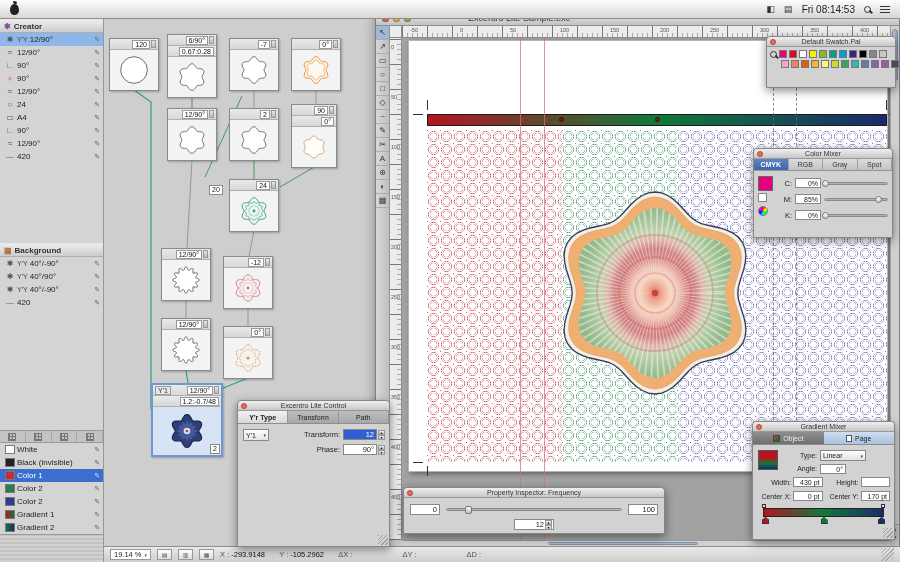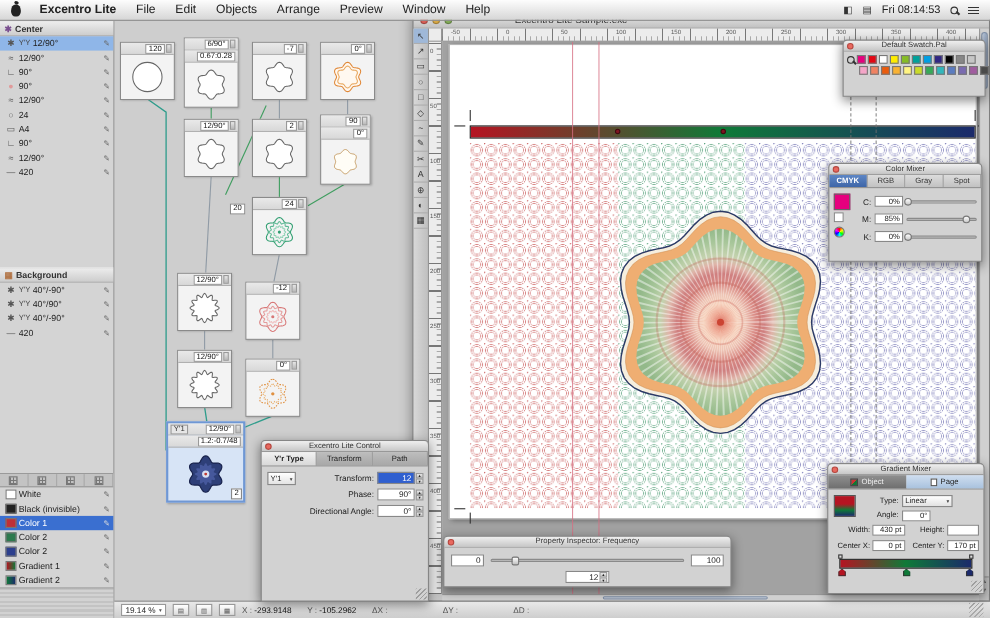--- a/index.html
+++ b/index.html
@@ -159,43 +159,33 @@
 .ithumb{position:absolute;top:-3px;width:7px;height:8px;background:linear-gradient(#fdfdfd,#c0c0c0);border:1px solid #777;border-radius:2px}
 .iboxwide{width:40px;height:11px;border:1px solid #888;background:#fff;font-size:7.5px;display:flex;align-items:center;justify-content:flex-end;padding:0 1px 0 3px}
 </style>
 </head>
 <body>
 
 <div class="screen">
 
   <div class="menubar">
     <span class="apple"></span>
-    <span id="menu-items" style="display:flex">
-        <span class="mb-item mb-app">Excentro Lite</span>
-        <span class="mb-item">File</span>
-        <span class="mb-item">Edit</span>
-        <span class="mb-item">Objects</span>
-        <span class="mb-item">Arrange</span>
-        <span class="mb-item">Preview</span>
-        <span class="mb-item">Window</span>
-        <span class="mb-item">Help</span>
-      </span>
     <span class="mb-right">
       <span class="mb-ico">◧</span>
       <span class="mb-ico">▤</span>
       <span>Fri 08:14:53</span>
       <span class="mag"></span>
       <span class="menu-lines"></span>
     </span>
   </div>
 
   <div class="layers">
     <div class="lp-header">
       <span class="lp-hico">✱</span>
-      <span>Center</span>
+      <span>Creator</span>
     </div>
     <div id="creator-rows">
         <div class="lp-row sel">
           <span class="lp-ico">✱</span>
           <span class="lp-prefix">Y'Y</span>
           <span class="lp-label">12/90°</span>
           <span class="lp-edit">✎</span>
         </div>
         <div class="lp-row">
           <span class="lp-ico">≈</span>
@@ -818,30 +808,20 @@
           <div class="crow">
             <span class="clabel">Phase:</span>
             <span class="cfield">
               <span class="cval">90°</span>
               <span class="cstep">
                 <i>▴</i>
                 <i>▾</i>
               </span>
             </span>
           </div>
-          <div class="crow">
-            <span class="clabel">Directional Angle:</span>
-            <span class="cfield">
-              <span class="cval">0°</span>
-              <span class="cstep">
-                <i>▴</i>
-                <i>▾</i>
-              </span>
-            </span>
-          </div>
         </div>
     </div>
     <div class="pgrip"></div>
   </div>
 
   <div class="panel" id="inspector">
     <div class="ptitle"><span class="pclose"></span><span>Property Inspector: Frequency</span></div>
     <div class="ibody">
       <div class="irow">
         <span class="ibox">0</span>

